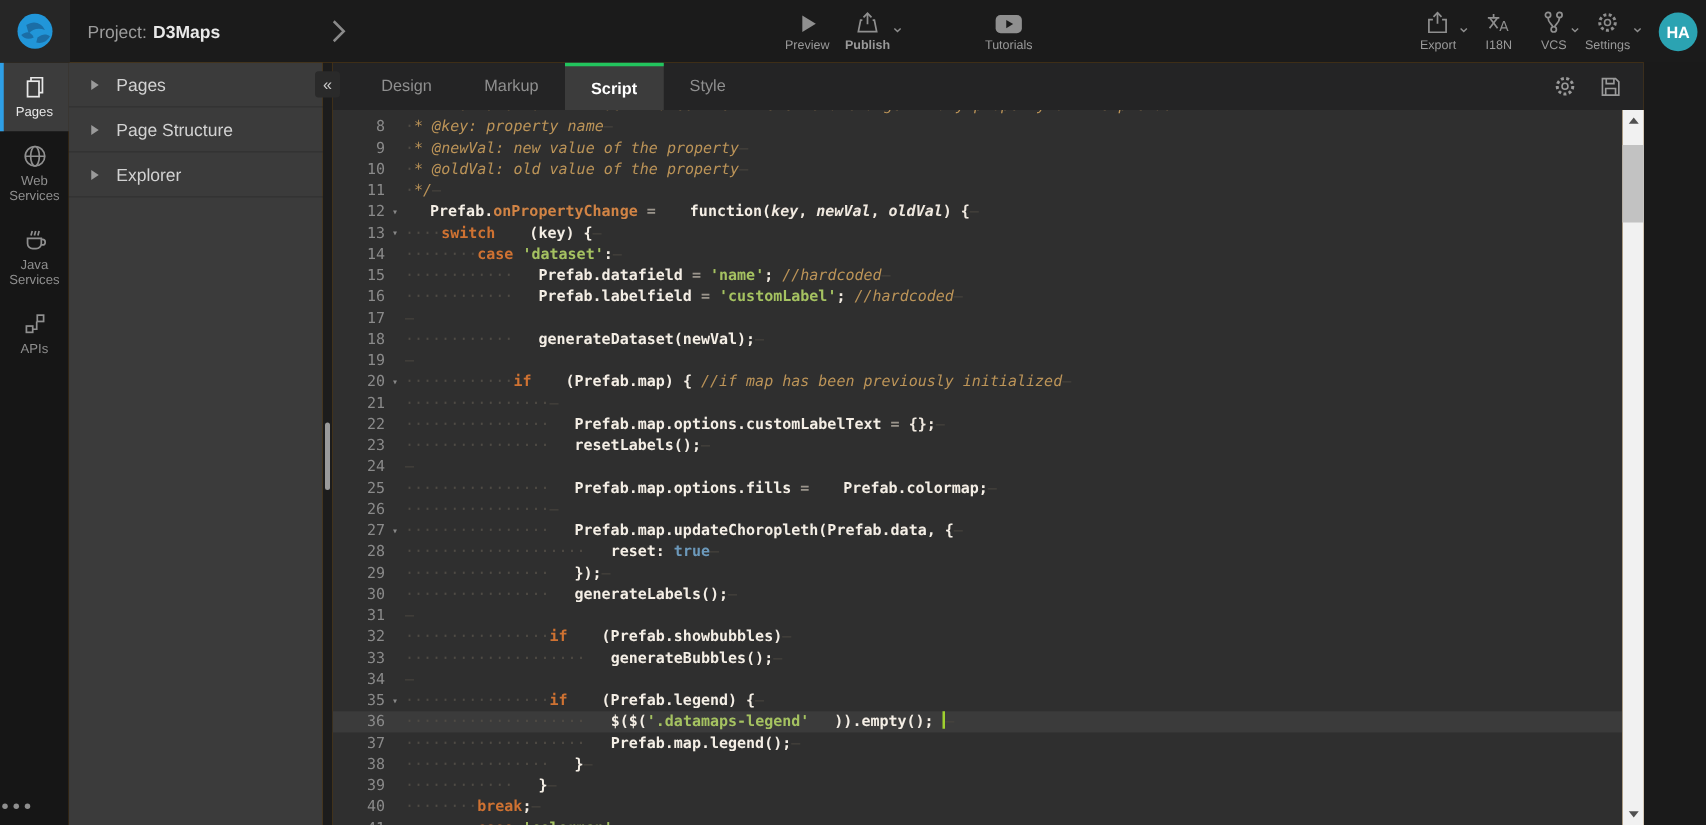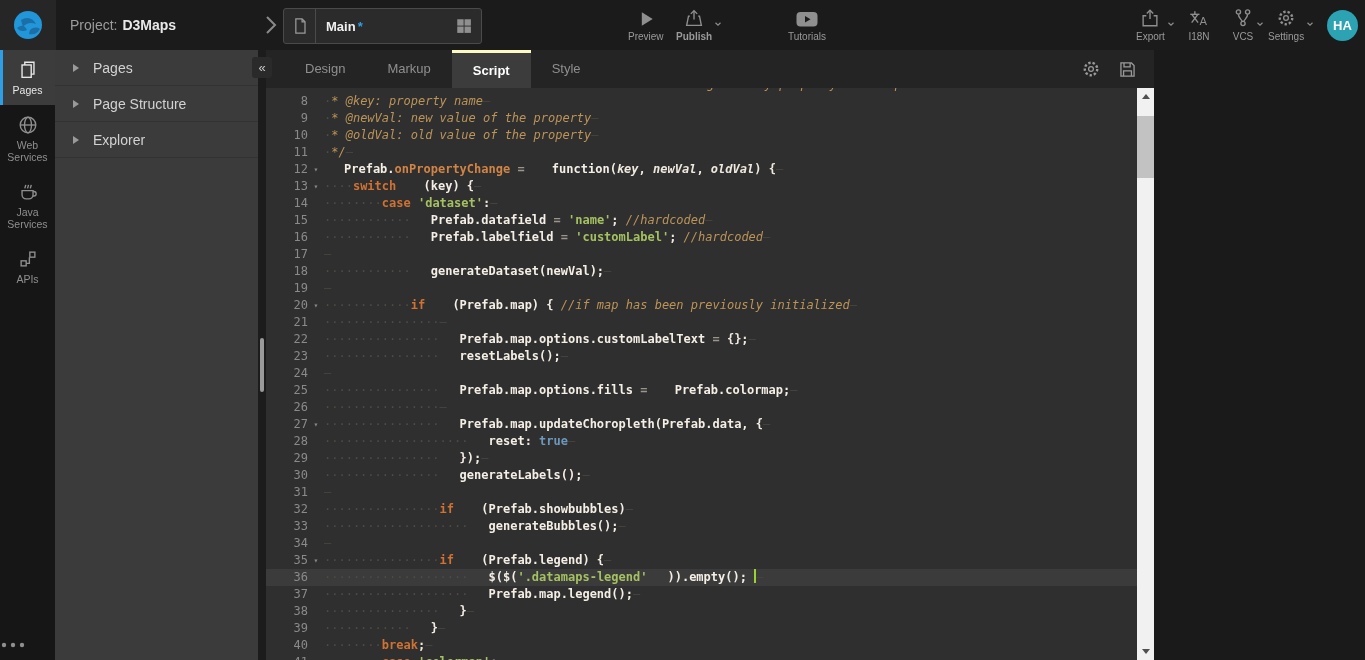--- a/index.html
+++ b/index.html
@@ -1,18 +1,18 @@
 <!DOCTYPE html>
 <html><head>
 <meta charset="utf-8">
 <style>
   * { margin:0; padding:0; box-sizing:border-box; }
   html,body { width:1365px; height:660px; background:#1a1a1a; overflow:hidden;
               font-family:"Liberation Sans", sans-serif; }
-  #stage { position:relative; width:1154px; height:660px; background:#a16207; }
+  #stage { position:relative; width:1315px; height:660px; background:#a16207; }
 
   
   .topbar { position:absolute; left:0; top:0; width:1365px; height:50px; background:#1b1b1b; z-index:30; }
   .logo-cell { position:absolute; left:0; top:0; width:56px; height:50px; background:#262626;
                display:flex; align-items:center; justify-content:center; }
   .project-label { position:absolute; left:70px; top:0; height:50px; display:flex; align-items:center;
                    font-size:14px; color:#9c9c9c; }
   .project-label b { color:#e9e9e9; font-weight:bold; margin-left:5px; }
   .nav-chev { position:absolute; left:258px; top:13px; }
 
@@ -53,21 +53,21 @@
   .panel-scroll { position:absolute; left:258px; top:50px; width:8px; height:610px; background:#1c1c1c; z-index:15; }
   .panel-scroll .thumb { position:absolute; left:2px; top:288px; width:4px; height:54px; background:#9a9a9a; border-radius:2px; }
   .collapse-btn { position:absolute; left:252px; top:57px; width:20px; height:21px; background:#2a2a2a;
                   border-radius:3px; color:#c9c9c9; font-size:13px; display:flex; align-items:center;
                   justify-content:center; z-index:16; cursor:pointer; }
 
   
   .edit-region { position:absolute; left:266px; top:50px; right:0; bottom:0; }
   .edit-tabbar { position:absolute; left:0; top:0; right:0; height:38px; background:#242425; display:flex; }
   .etab { padding:0 21px; line-height:38px; font-size:13px; color:#8f8f8f; cursor:pointer; }
-  .etab.active { background:#3c3c3c; color:#fff; font-weight:bold; border-top:3px solid #fef9c3; line-height:35px; }
+  .etab.active { background:#3c3c3c; color:#fff; font-weight:bold; border-top:3px solid #22c55e; line-height:35px; }
   .etab-tools { position:absolute; top:0; height:38px; display:flex; align-items:center; color:#9a9a9a; }
   .tool-gear { right:52px; } .tool-save { right:16px; }
 
   .code-pane { position:absolute; left:0; top:38px; right:17px; bottom:0; background:#2f2f2f; overflow:hidden;
                font-family:"DejaVu Sans Mono", monospace; font-size:12px; }
   .code-scroll { margin-top:-12px; }
   .line { height:17px; line-height:17px; white-space:pre; }
   .line.active { background:#3b3b3b; }
   .gut { display:inline-block; width:42px; text-align:right; color:#8a8a8a; font-weight:400; }
   .fold { display:inline-block; width:16px; text-align:center; color:#888; font-size:8px; vertical-align:1px; }
@@ -111,39 +111,20 @@
     <div class="project-label">
       <span>Project:</span>
       <b>D3Maps</b>
     </div>
     <div class="nav-chev">
       <svg width="24" height="24" viewBox="0 0 24 24" fill="none" stroke="#8a8a8a" stroke-width="2">
         <path d="M9 4 L17 12 L9 20"></path>
       </svg>
     </div>
 
-    <div class="page-tab">
-      <span class="doc-box">
-        <svg width="20" height="20" viewBox="0 0 24 24" fill="none" stroke="#9a9a9a" stroke-width="1.5">
-          <path d="M7 3.5 H14.5 L18 7 V20.5 H7 Z"></path>
-            <path d="M14.5 3.5 V7 H18"></path>
-        </svg>
-      </span>
-      <span class="tab-name">
-        <span>Main</span><span class="dirty">*</span>
-      </span>
-      <span class="grid-box">
-        <svg width="18" height="18" viewBox="0 0 24 24" fill="#8f8f8f">
-          <rect x="3" y="3" width="8.5" height="8.5"></rect>
-            <rect x="12.7" y="3" width="8.5" height="8.5"></rect>
-          <rect x="3" y="12.7" width="8.5" height="8.5"></rect>
-            <rect x="12.7" y="12.7" width="8.5" height="8.5"></rect>
-        </svg>
-      </span>
-    </div>
 
     <div id="tb-center">
         <div class="tb-action pos-preview">
           <div class="ticon">
             <svg width="20" height="20" viewBox="0 0 24 24">
               <polygon points="7,4 20,12 7,20" fill="#8f8f8f"></polygon>
             </svg>
           </div>
           <div class="tlabel">Preview</div>
         </div>

